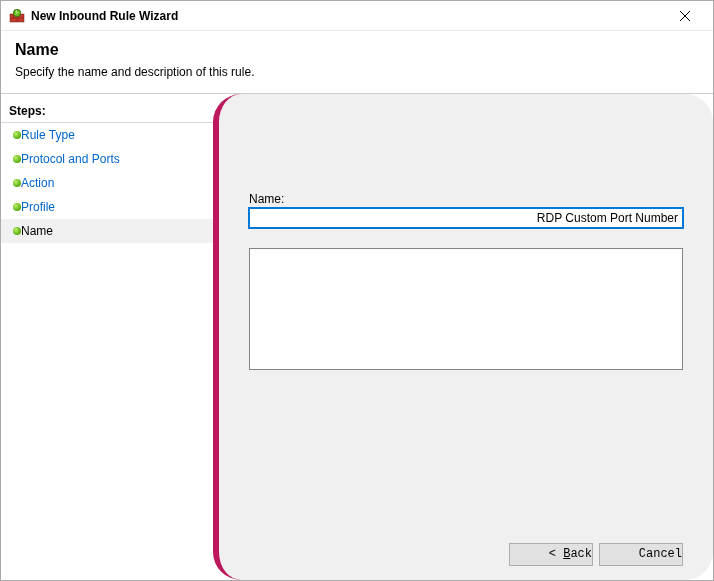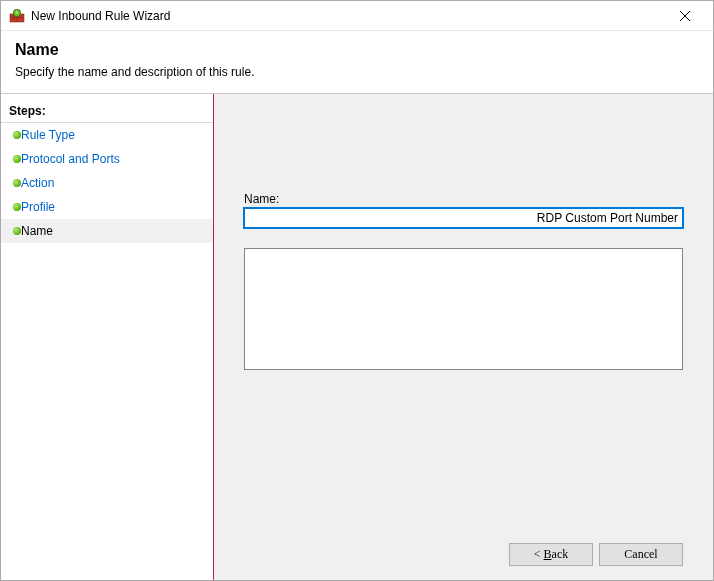--- a/index.html
+++ b/index.html
@@ -16,20 +16,21 @@
   display: flex;
   flex-direction: column;
   background: #fff;
 }
 .titlebar {
   height: 30px;
   display: flex;
   align-items: center;
   padding: 0 8px;
   border-bottom: 1px solid #e8e8e8;
+  font-weight: bold;
 }
 .titlebar .icon-wrap {
   width: 16px; height: 16px;
   margin-right: 6px;
   display: flex; align-items: center; justify-content: center;
 }
 .titlebar .title { flex: 1; font-size: 12px; }
 .titlebar .close {
   width: 40px; height: 28px;
   display: flex; align-items: center; justify-content: center;
@@ -77,24 +78,25 @@
   width: 8px; height: 8px;
   border-radius: 50%;
   background: radial-gradient(circle at 35% 35%, #b6f26a, #5aa80e 70%);
   flex: none;
 }
 .step-item .step-label { color: #0066cc; }
 .step-item.current .step-label { color: #000; }
 .main {
   flex: 1;
   background: #f0f0f0;
-  border-left: 1px solid #be185d;
+  border-left: 6px solid #be185d;
   display: flex;
   flex-direction: column;
   padding: 18px 30px 14px 30px;
+  border-radius: 28px;
 }
 .form-area { flex: 1; padding-top: 80px; }
 .field-label {
   font-size: 12px;
   margin-bottom: 2px;
   display: block;
 }
 .name-input {
   width: 100%;
   height: 20px;
@@ -122,23 +124,23 @@
   display: flex;
   justify-content: flex-end;
   gap: 6px;
   padding-top: 10px;
 }
 .btn {
   width: 84px;
   height: 23px;
   background: #e1e1e1;
   border: 1px solid #adadad;
-  font-family: Liberation Serif, serif;
-  font-size: 12px;
-  text-align: center;
+  font-family: Liberation Mono, monospace;
+  font-size: 12px;
+  text-align: right;
   line-height: 19px;
   cursor: default;
 }
 .btn.default {
   border: 2px solid #0078d7;
   line-height: 17px;
 }
 .u { text-decoration: underline; }
 </style>
 </head>

